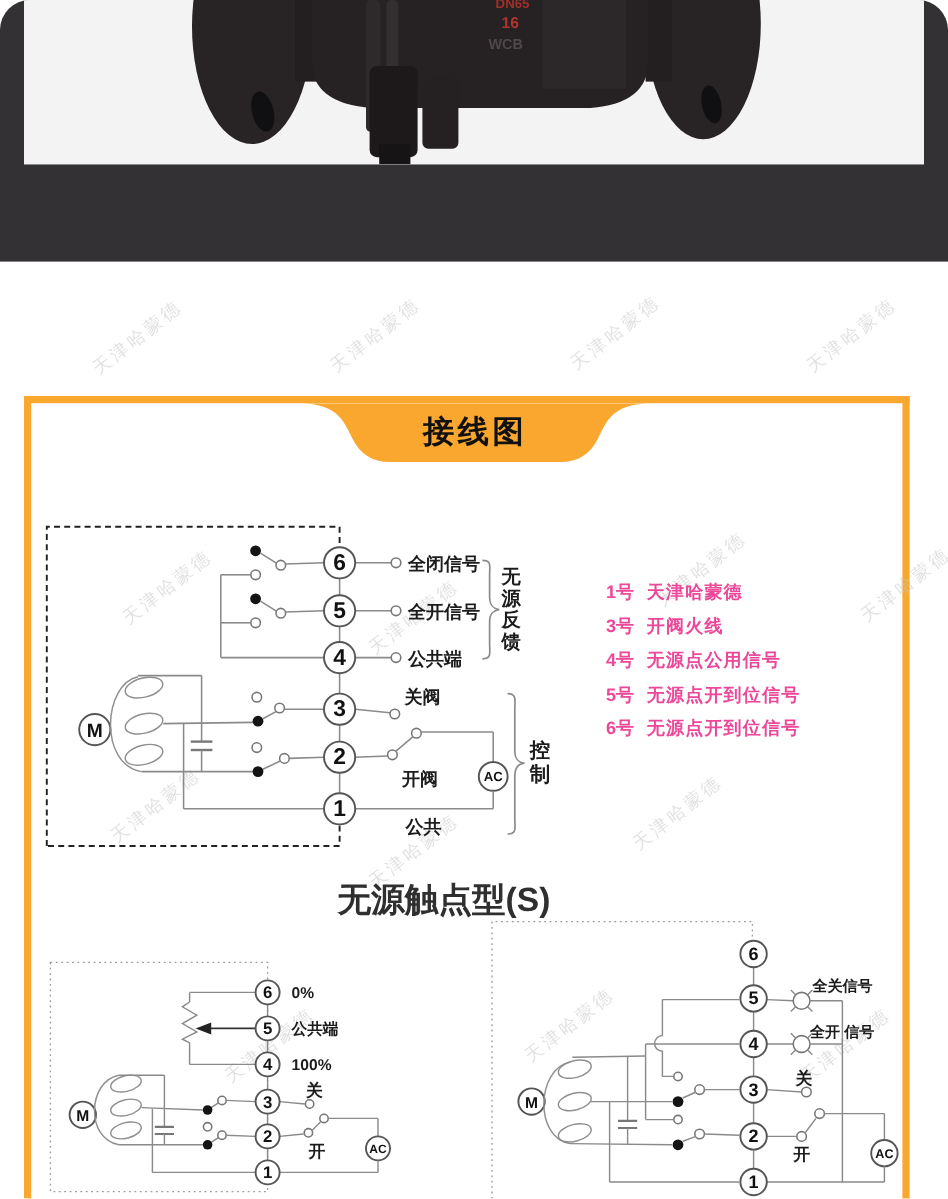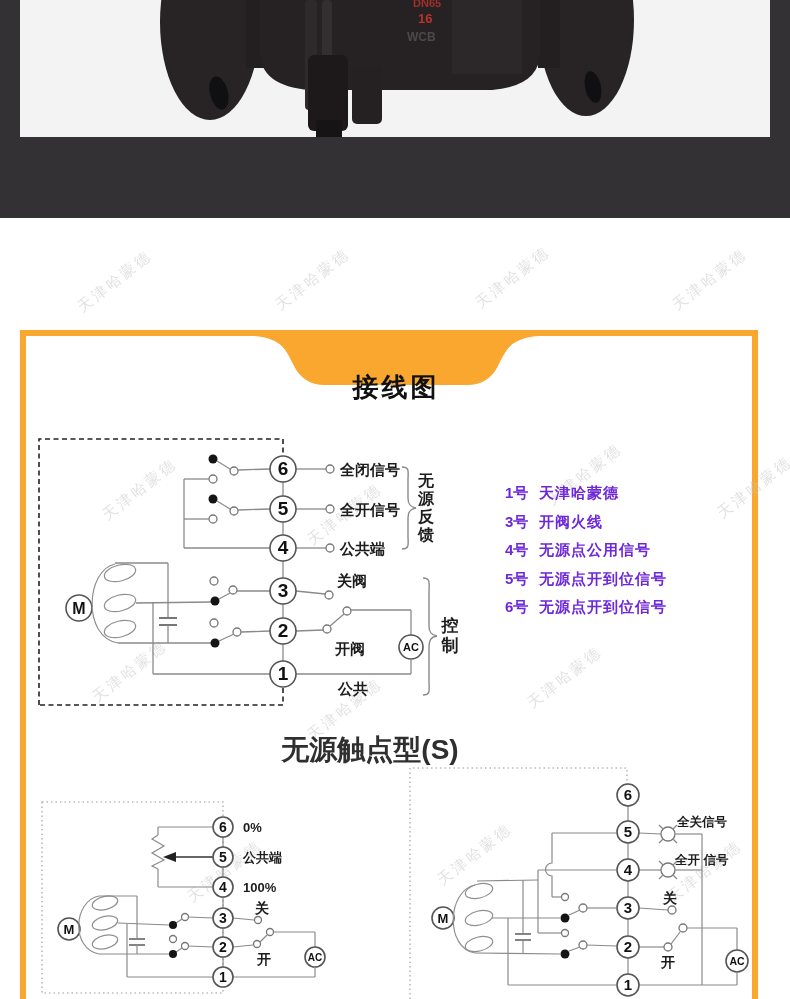--- a/index.html
+++ b/index.html
@@ -1,31 +1,31 @@
 <!DOCTYPE html>
 <html><head>
 <meta charset="utf-8">
 <style>
   html,body{margin:0;padding:0;background:#fff;}
   #page{position:relative;width:790px;height:999px;overflow:hidden;background:#fff;
-        font-family:"Liberation Sans","DejaVu Sans",sans-serif;}
+        font-family:"Liberation Sans","DejaVu Sans",sans-serif;border-radius:25px;}
   
   #top-band{position:absolute;left:0;top:0;width:790px;height:218px;}
   #photo-area{position:absolute;left:20px;top:0;width:750px;height:137px;background:#F3F3F4;overflow:hidden;}
   
   .wm{position:absolute;color:#c9c9c9;opacity:.55;font-size:15px;letter-spacing:3px;
       transform:rotate(-38deg);white-space:nowrap;pointer-events:none;z-index:3;}
   
   #panel{position:absolute;left:20px;top:330px;width:738px;height:669px;border:6px solid #F9A72E;border-bottom:none;background:#fff;box-sizing:border-box;}
   #banner{position:absolute;left:250px;top:336px;width:292px;height:50px;z-index:4;}
   #banner-title{position:absolute;left:250px;top:342px;width:292px;text-align:center;
-      font-size:26px;font-weight:bold;color:#111;letter-spacing:3px;z-index:5;margin-top:28px;}
+      font-size:26px;font-weight:bold;color:#111;letter-spacing:3px;z-index:5;}
   
   #legend{position:absolute;left:505px;top:484px;z-index:4;}
-  .legend-row{display:flex;align-items:baseline;height:28.5px;font-size:15px;font-weight:bold;color:#6d28d9;}
+  .legend-row{display:flex;align-items:baseline;height:28.5px;font-size:15px;font-weight:bold;color:#ec4899;}
   .legend-no{width:34px;}
   .legend-text{letter-spacing:1px;}
   #caption{position:absolute;left:280px;top:731px;width:180px;text-align:center;
       font-size:28px;font-weight:bold;color:#2f2f2f;z-index:4;}
   svg{position:absolute;z-index:4;}
   svg text{font-family:"Liberation Sans","DejaVu Sans",sans-serif;}
   .wire{stroke:#8a8a8a;stroke-width:1.3;fill:none;}
   .wire2{stroke:#8a8a8a;stroke-width:1.2;fill:none;}
   .node{fill:#fff;stroke:#777;stroke-width:1.3;}
   .dot{fill:#141414;stroke:none;}

